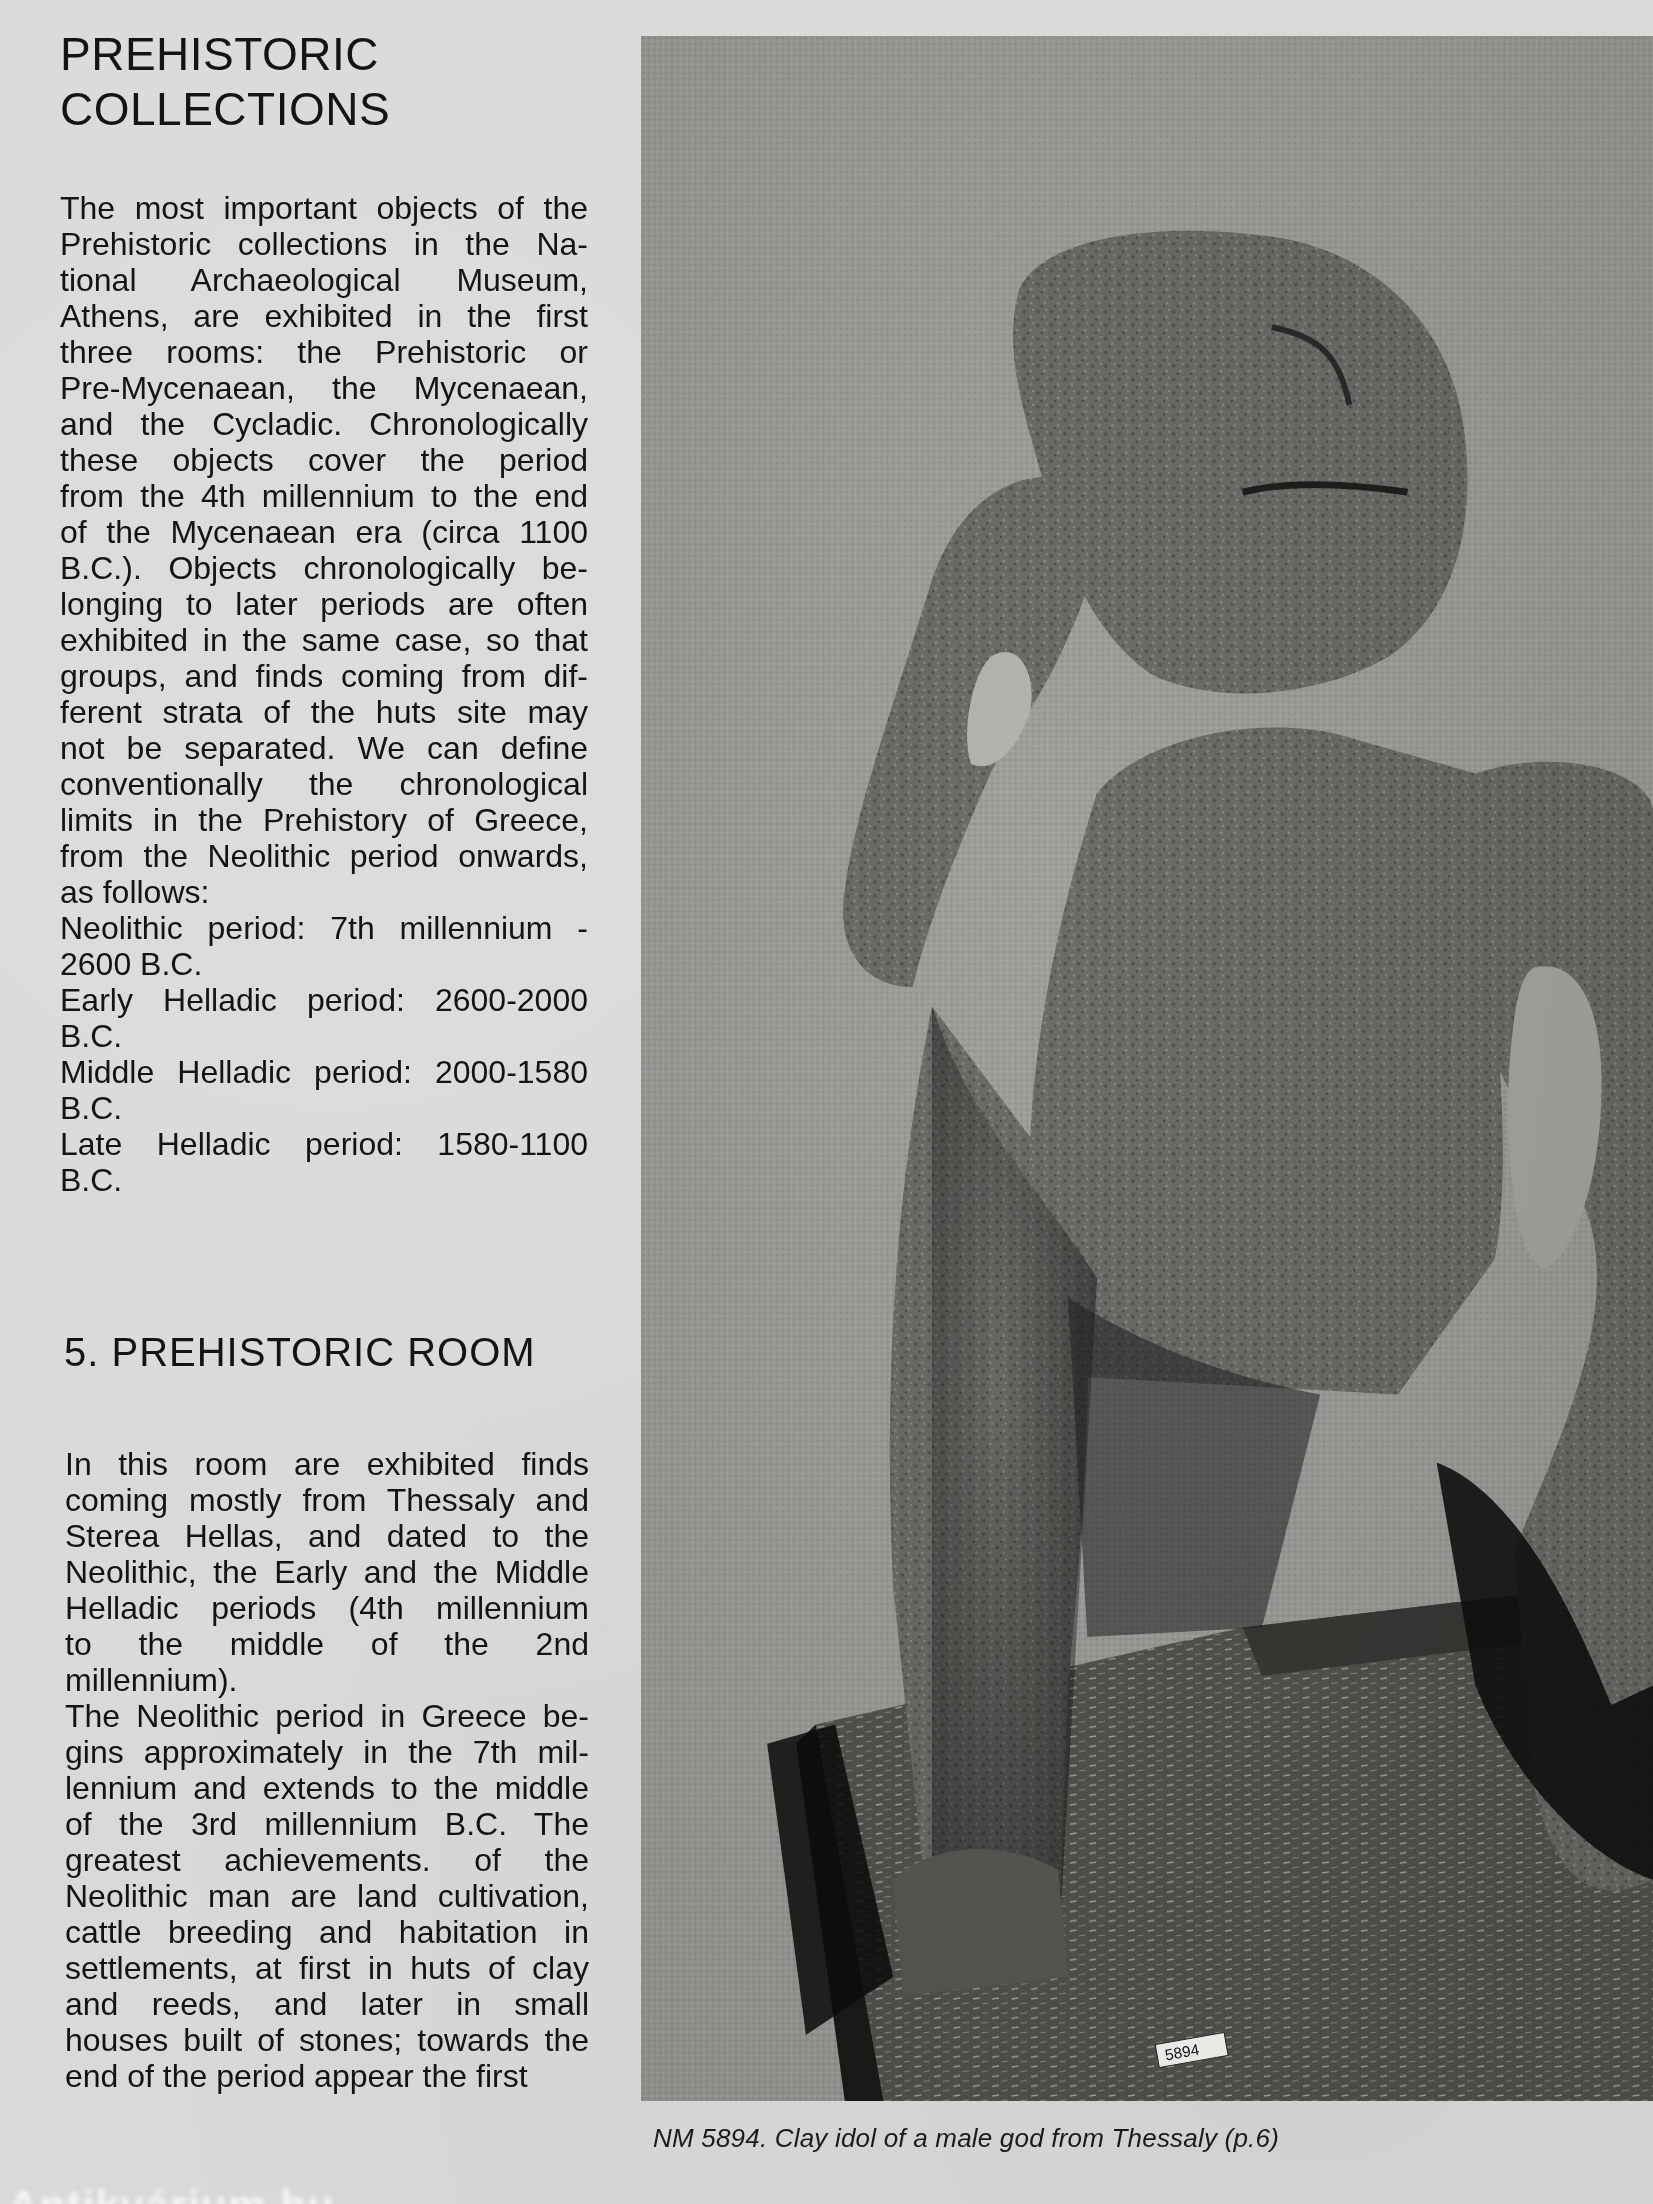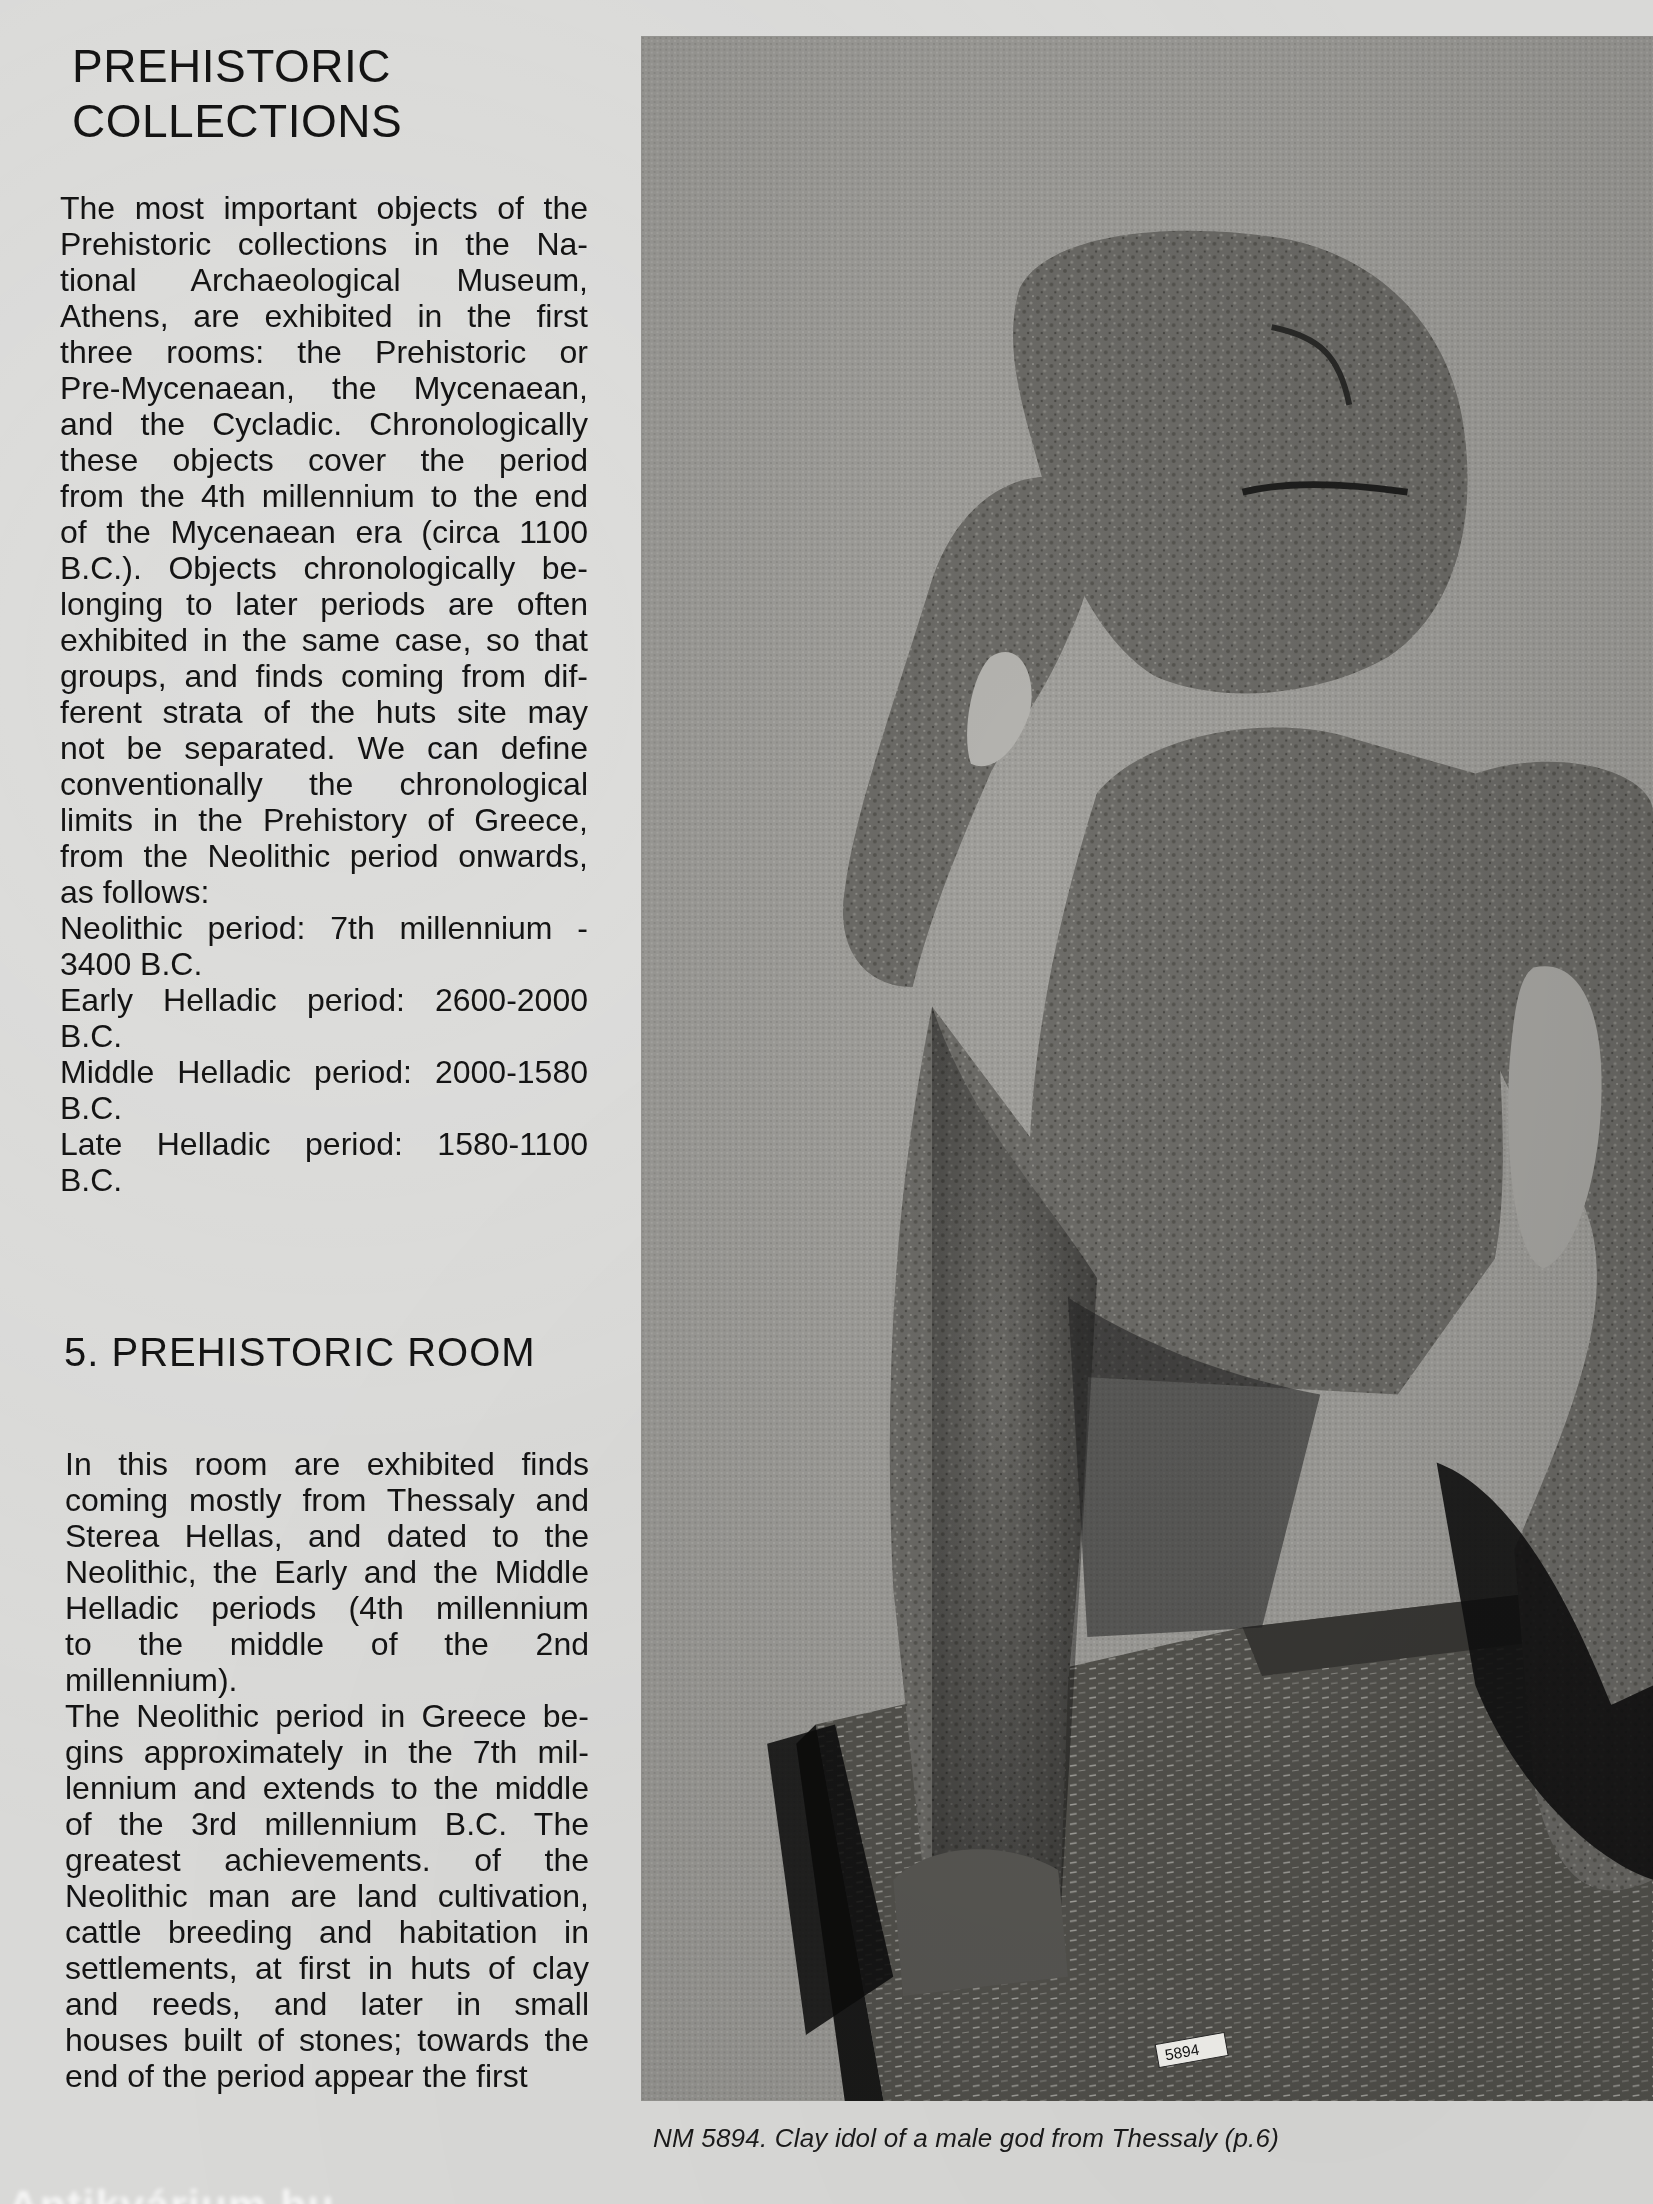--- a/index.html
+++ b/index.html
@@ -7,21 +7,21 @@
     width: 1654px; height: 2205px; overflow: hidden; position: relative;
     background: #d9d9d7;
     background-image: radial-gradient(circle at 20% 30%, rgba(255,255,255,0.10), transparent 60%),
                       radial-gradient(circle at 80% 90%, rgba(0,0,0,0.04), transparent 50%);
     color: #141414;
     font-family: "Liberation Sans", sans-serif;
   }
   .col { position: absolute; left: 60px; width: 528px; }
   .title {
     top: 27px; font-size: 46px; line-height: 55px; letter-spacing: 0.5px;
-    font-weight: normal; margin: 12px; text-transform: uppercase;
+    font-weight: normal; margin: 0; text-transform: uppercase;
   }
   .body1 { top: 190px; }
   .para {
     font-size: 32px; line-height: 36px; text-align: justify; text-align-last: left;
     margin: 0;
   }
   .para .ln { display: block; text-align: justify; text-align-last: justify; white-space: nowrap; }
   .para .ln.last { text-align-last: left; }
   .periods .ln { text-align-last: justify; }
   .periods .ln.last { text-align-last: left; }
@@ -72,21 +72,21 @@
       <span class="ln">ferent strata of the huts site may</span>
       <span class="ln">not be separated. We can define</span>
       <span class="ln">conventionally the chronological</span>
       <span class="ln">limits in the Prehistory of Greece,</span>
       <span class="ln">from the Neolithic period onwards,</span>
       <span class="ln last">as follows:</span>
     </p>
   <div class="para periods" id="periods">
       <div>
         <span class="ln">Neolithic period: 7th millennium -</span>
-        <span class="ln last">3400 B.C.</span>
+        <span class="ln last">2600 B.C.</span>
       </div>
       <div>
         <span class="ln">Early Helladic period: 2600-2000</span>
         <span class="ln last">B.C.</span>
       </div>
       <div>
         <span class="ln">Middle Helladic period: 2000-1580</span>
         <span class="ln last">B.C.</span>
       </div>
       <div>

